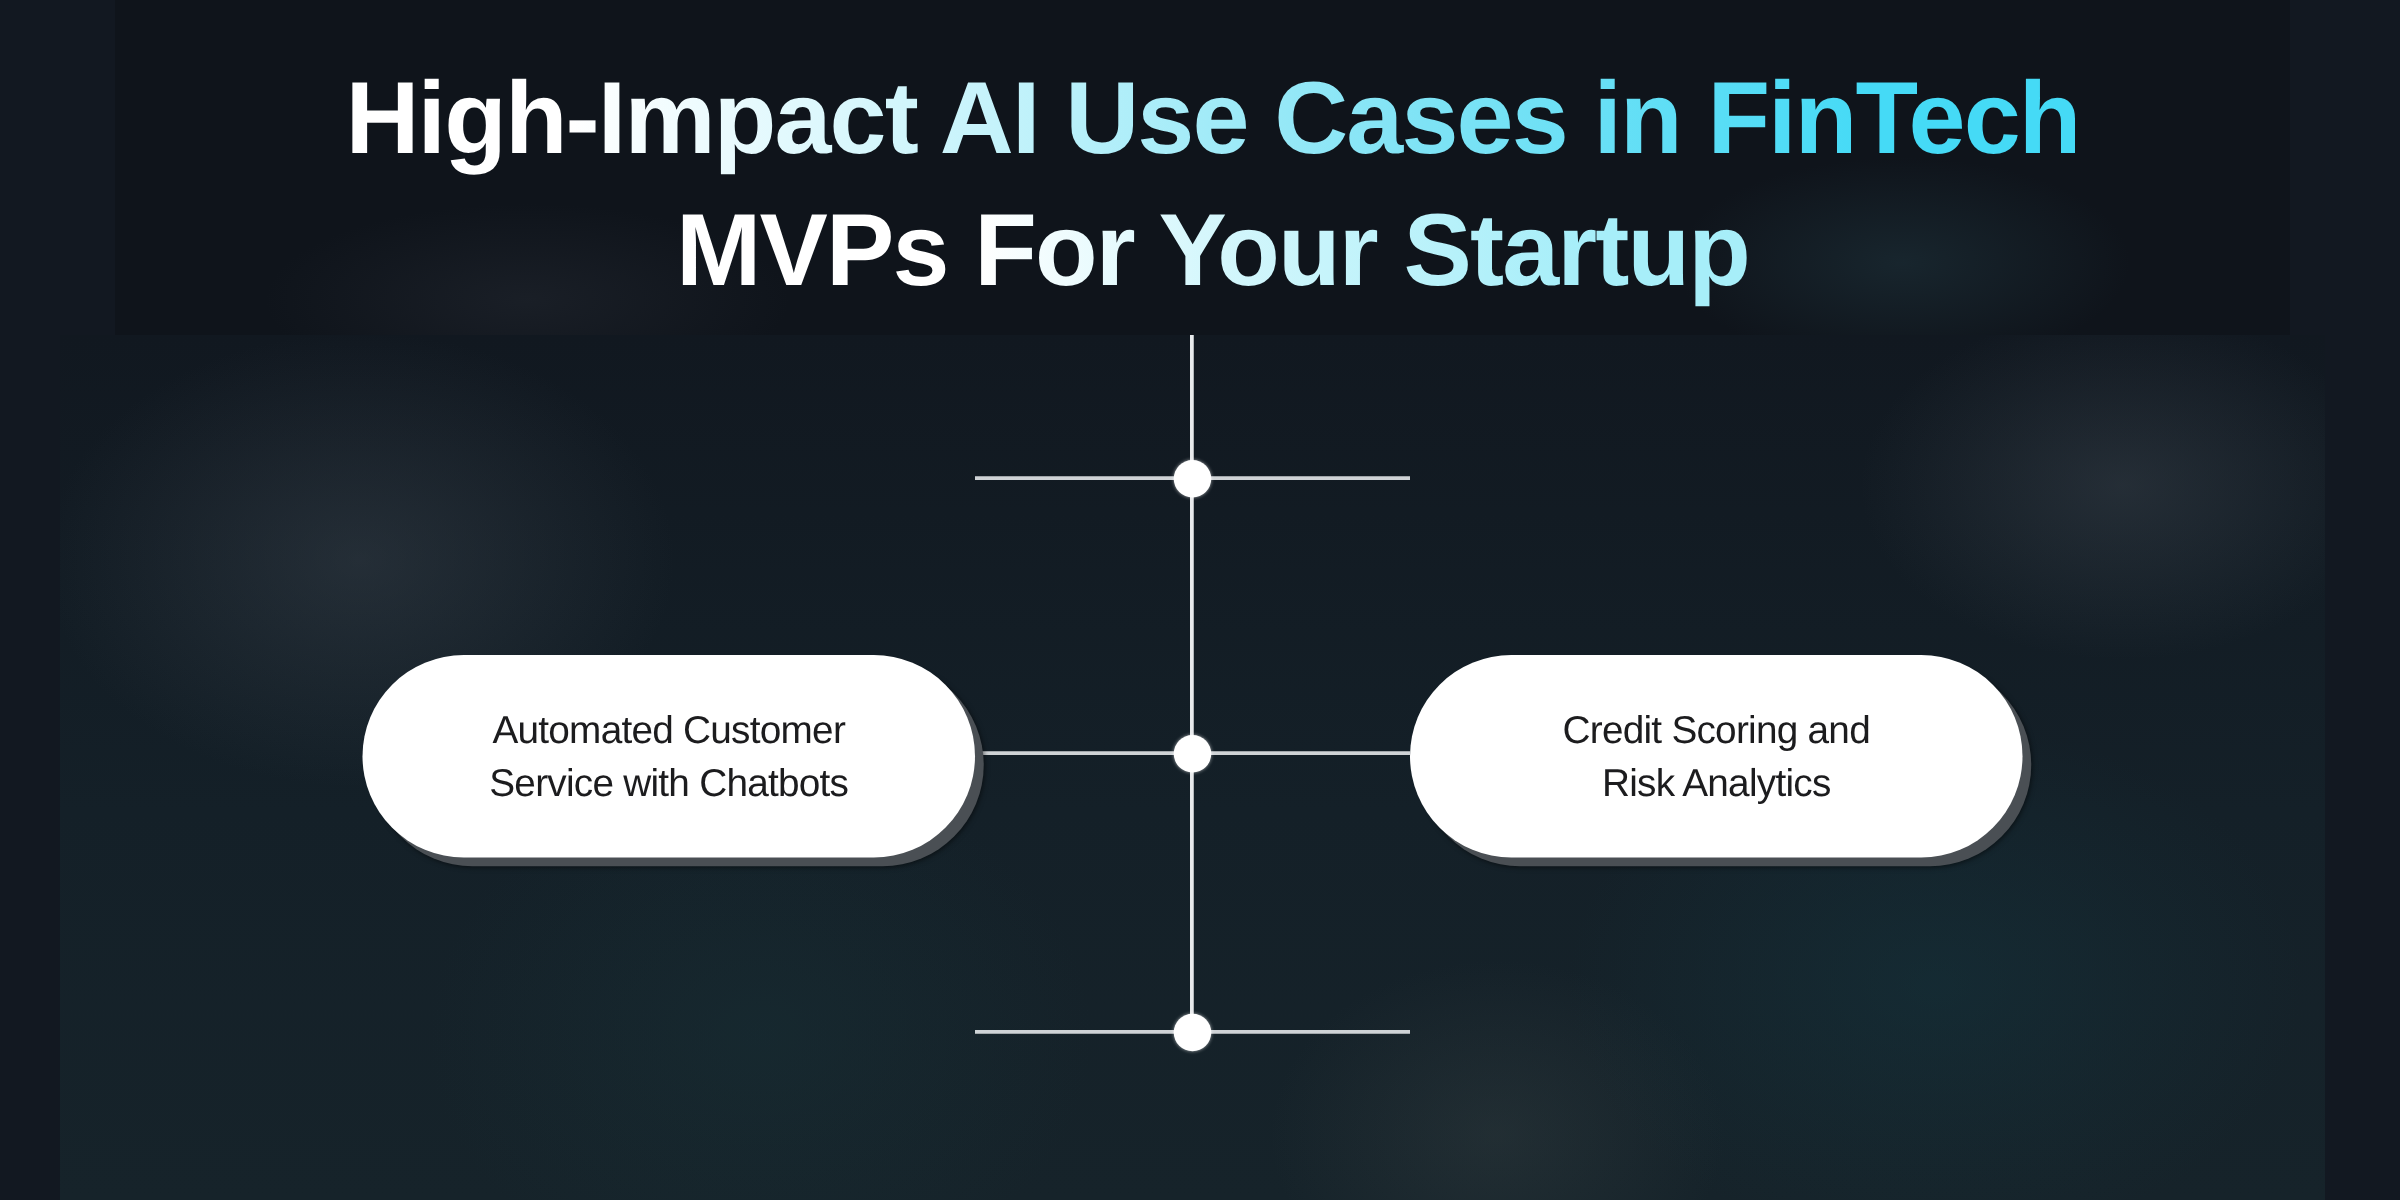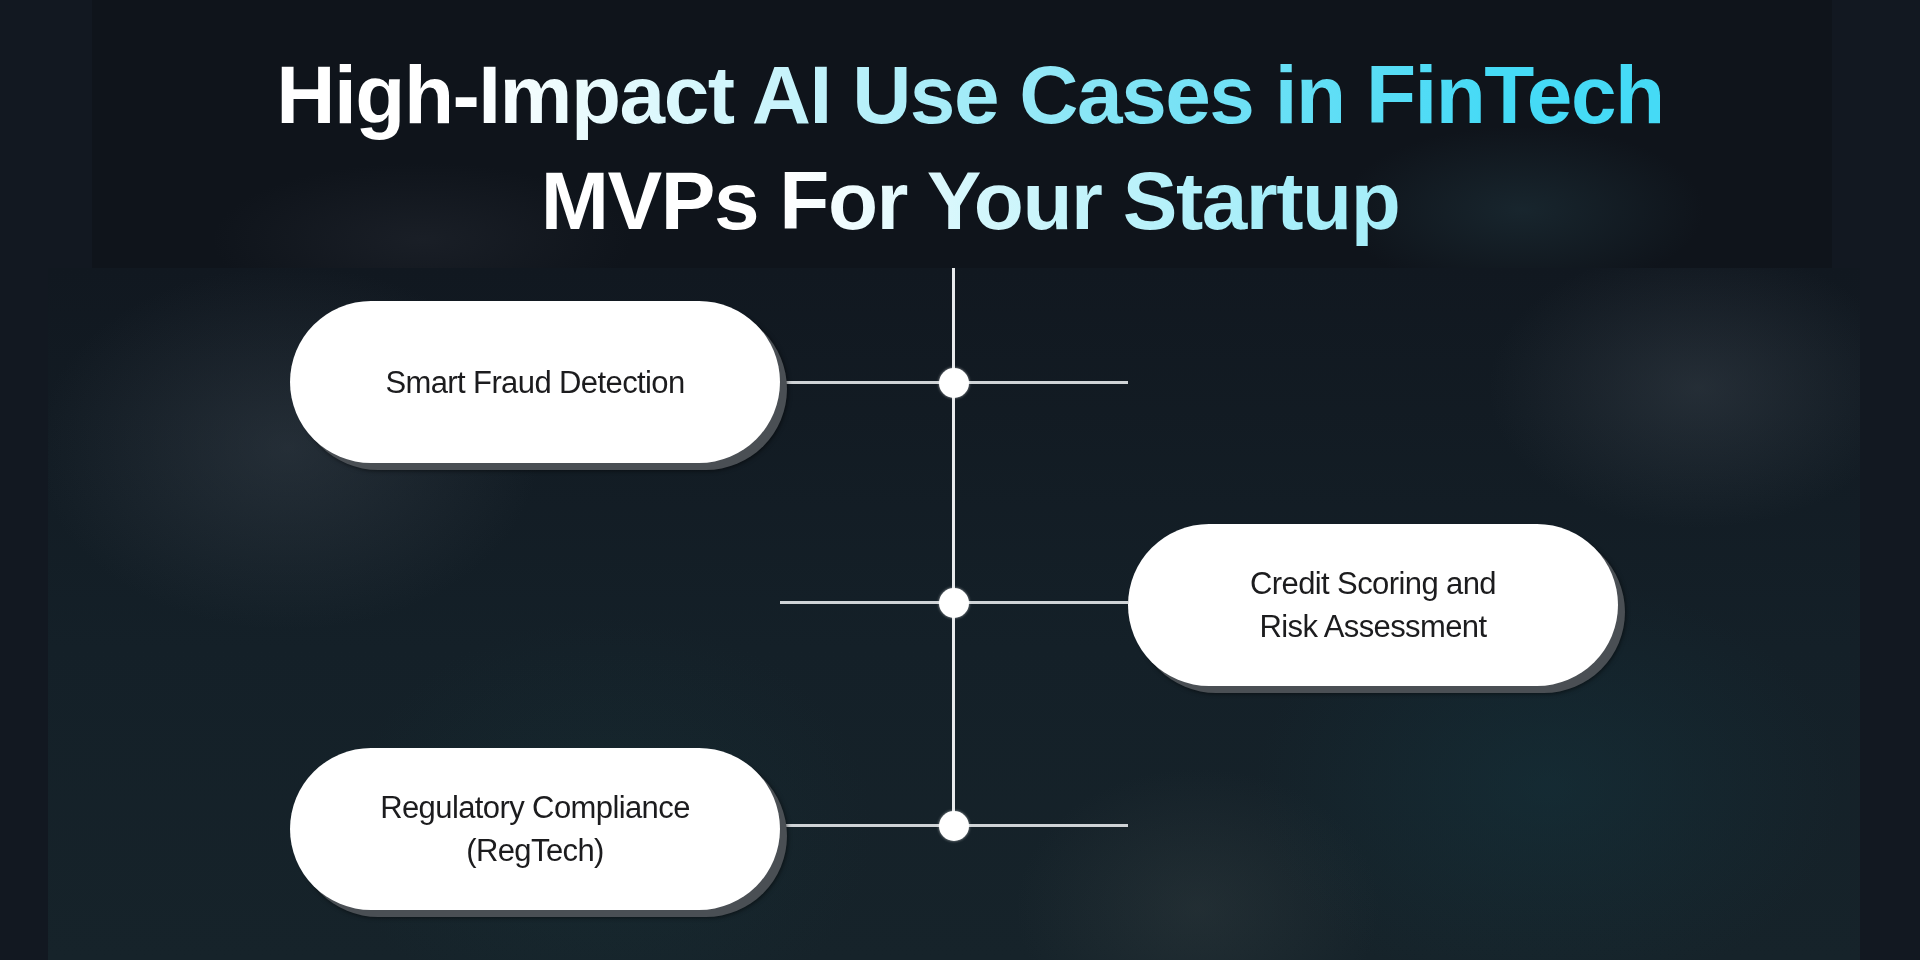--- a/index.html
+++ b/index.html
@@ -145,25 +145,22 @@
 
   <div class="h-line" style="left:780px; top:381px; width:348px;"></div>
   <div class="dot" style="left:954px; top:383px;"></div>
 
   <div class="h-line" style="left:780px; top:601px; width:348px;"></div>
   <div class="dot" style="left:954px; top:603px;"></div>
 
   <div class="h-line" style="left:780px; top:824px; width:348px;"></div>
   <div class="dot" style="left:954px; top:826px;"></div>
 
-  <div class="pill" style="left:290px; top:301px;">
-    <span class="pill-label">Smart Fraud Detection</span>
-  </div>
-  <div class="pill" style="left:290px; top:748px;">
-    <span class="pill-label">Regulatory Compliance
-(RegTech)</span>
+  <div class="pill" style="left:290px; top:524px;">
+    <span class="pill-label">Automated Customer
+Service with Chatbots</span>
   </div>
 
   <div class="pill" style="left:1128px; top:524px;">
     <span class="pill-label">Credit Scoring and
-Risk Assessment</span>
+Risk Analytics</span>
   </div>
 </div>
 
 </body></html>

